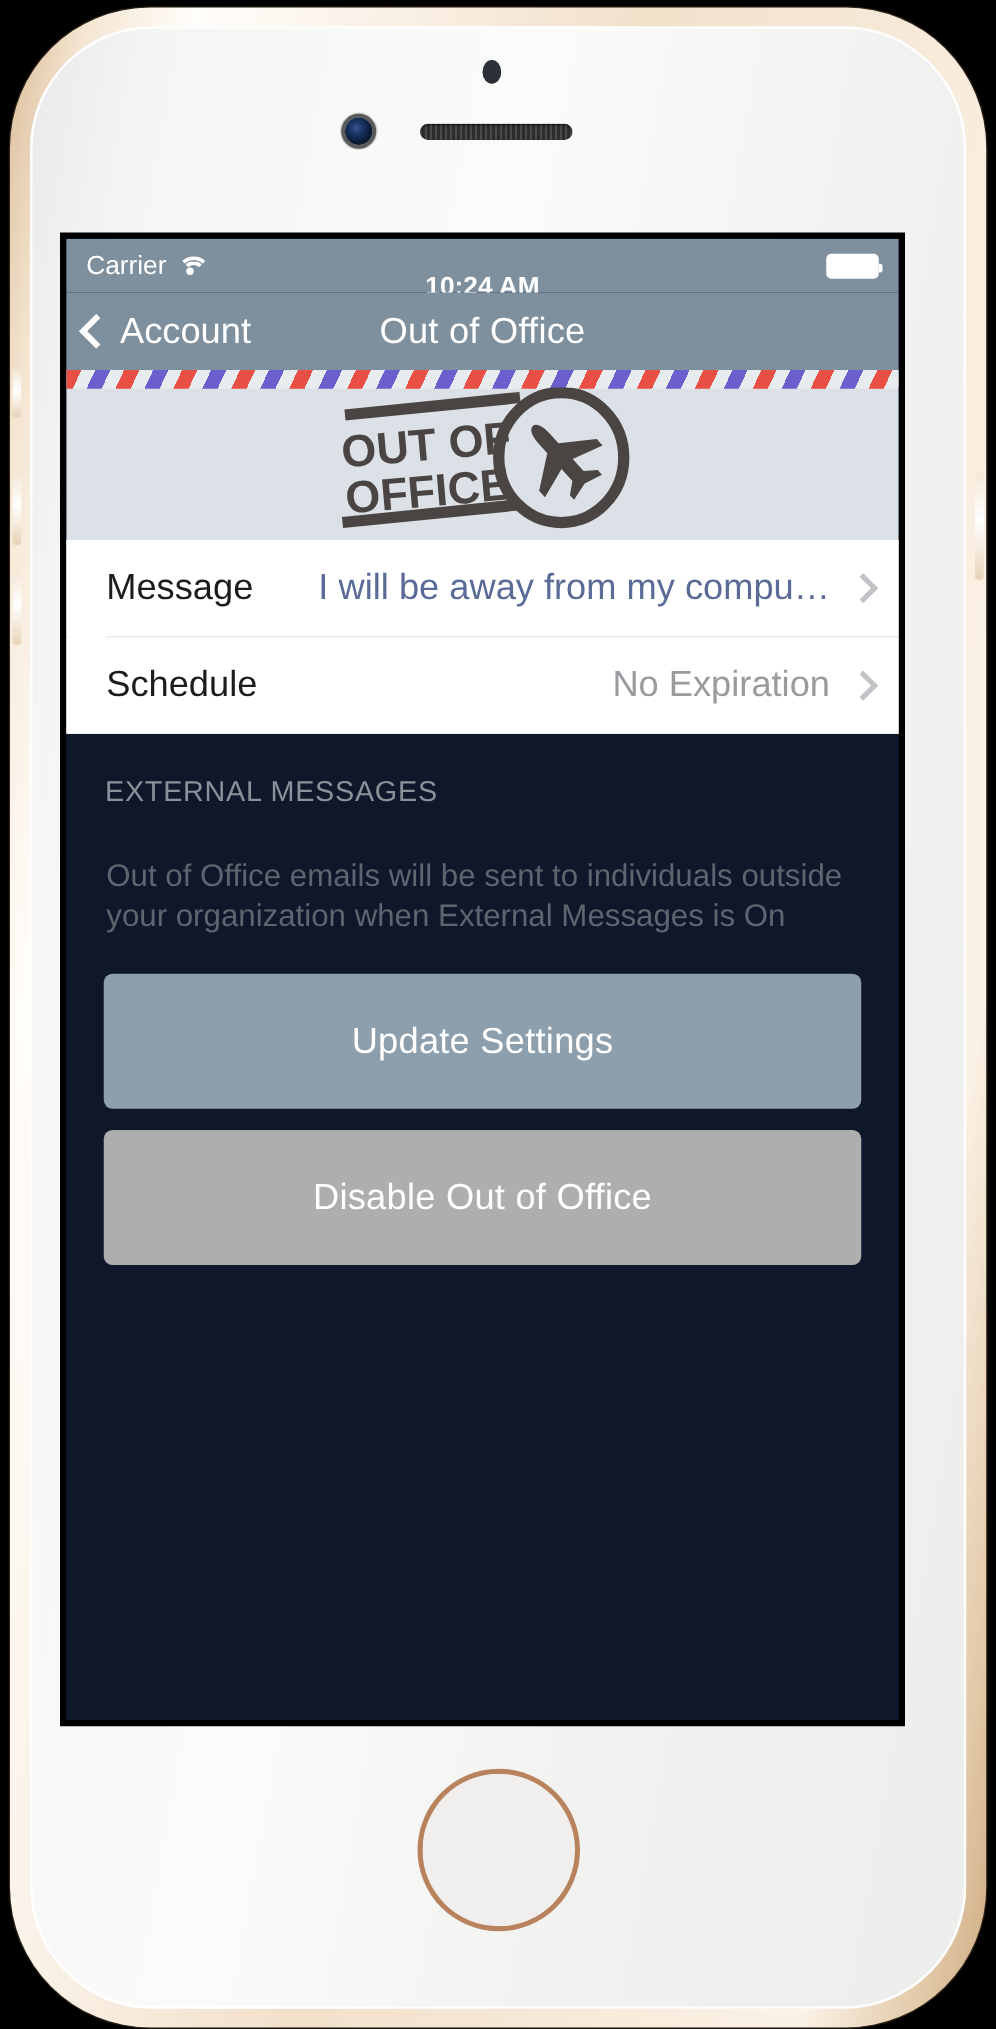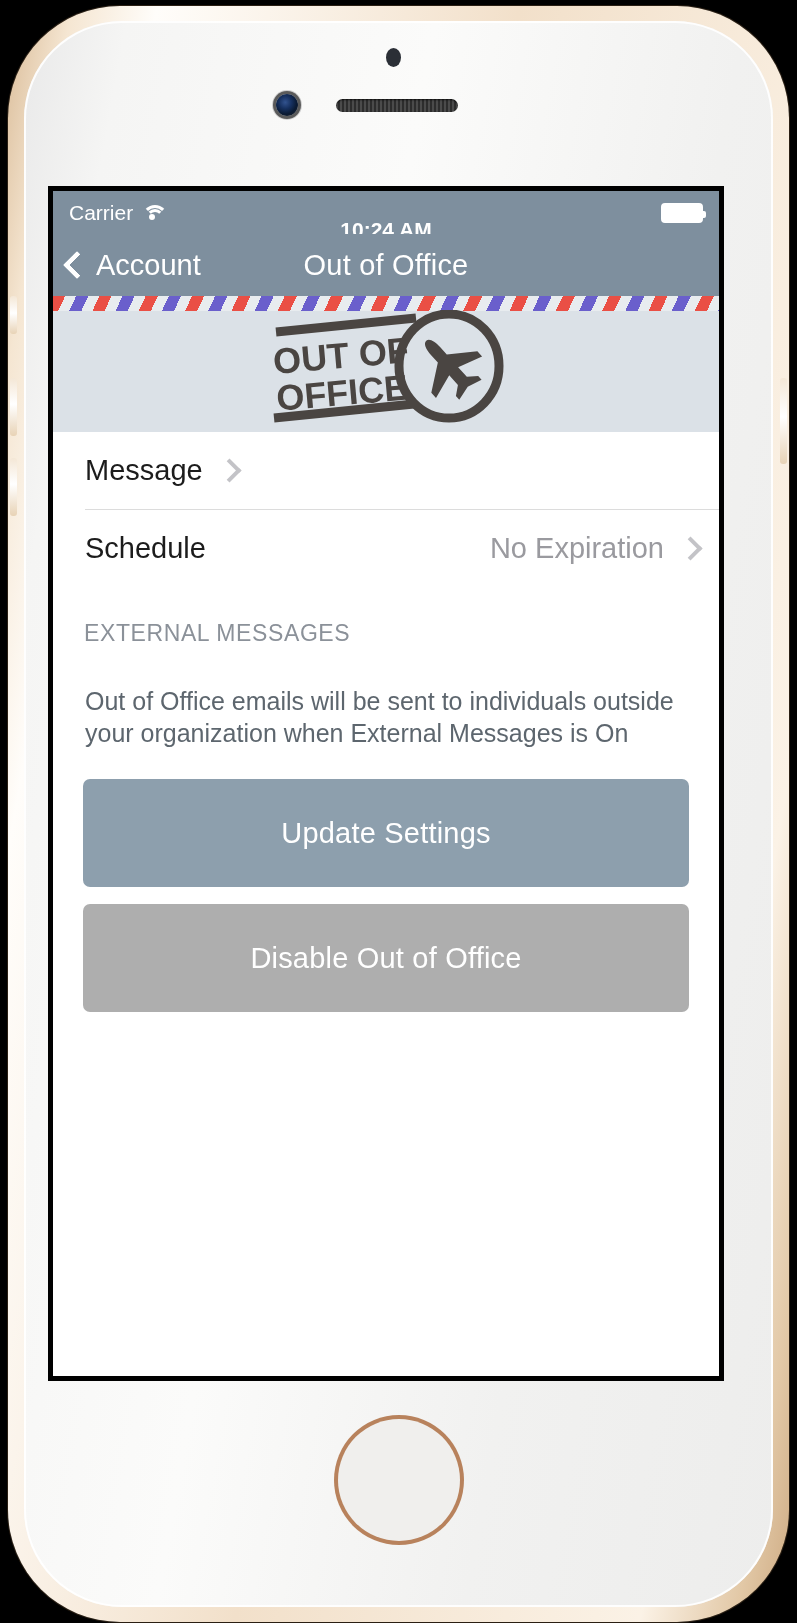--- a/index.html
+++ b/index.html
@@ -109,21 +109,21 @@
     width: 676px;
     height: 1195px;
     background: #000;
     padding: 5px;
     box-sizing: border-box;
   }
   #screen {
     position: relative;
     width: 100%;
     height: 100%;
-    background: #ffffff;
+    background: #0f172a;
     overflow: hidden;
   }
 
   
   #status-bar {
     height: 43px;
     background: #7e8f9e;
     color: #ffffff;
     display: flex;
     align-items: center;
@@ -407,20 +407,21 @@
         <g transform="translate(181 56) rotate(-42)">
           <path d="M0,-34 C4,-34 6,-28 6,-20 L6,-10 L31,8 L31,15 L6,7 L6,20 L15,27 L15,32 L0,28 L-15,32 L-15,27 L-6,20 L-6,7 L-31,15 L-31,8 L-6,-10 L-6,-20 C-6,-28 -4,-34 0,-34 Z" fill="#4a4542"></path>
         </g>
       </svg>
     </div>
   </div>
 
   <div id="settings-group">
     <div class="table-row">
       <span class="row-label">Message</span>
+      <span class="row-value accent">I will be away from my compu…</span>
       <span class="disclosure"></span>
     </div>
     <div class="row-sep"></div>
     <div class="table-row">
       <span class="row-label">Schedule</span>
       <span class="row-value muted">No Expiration</span>
       <span class="disclosure"></span>
     </div>
   </div>
 

